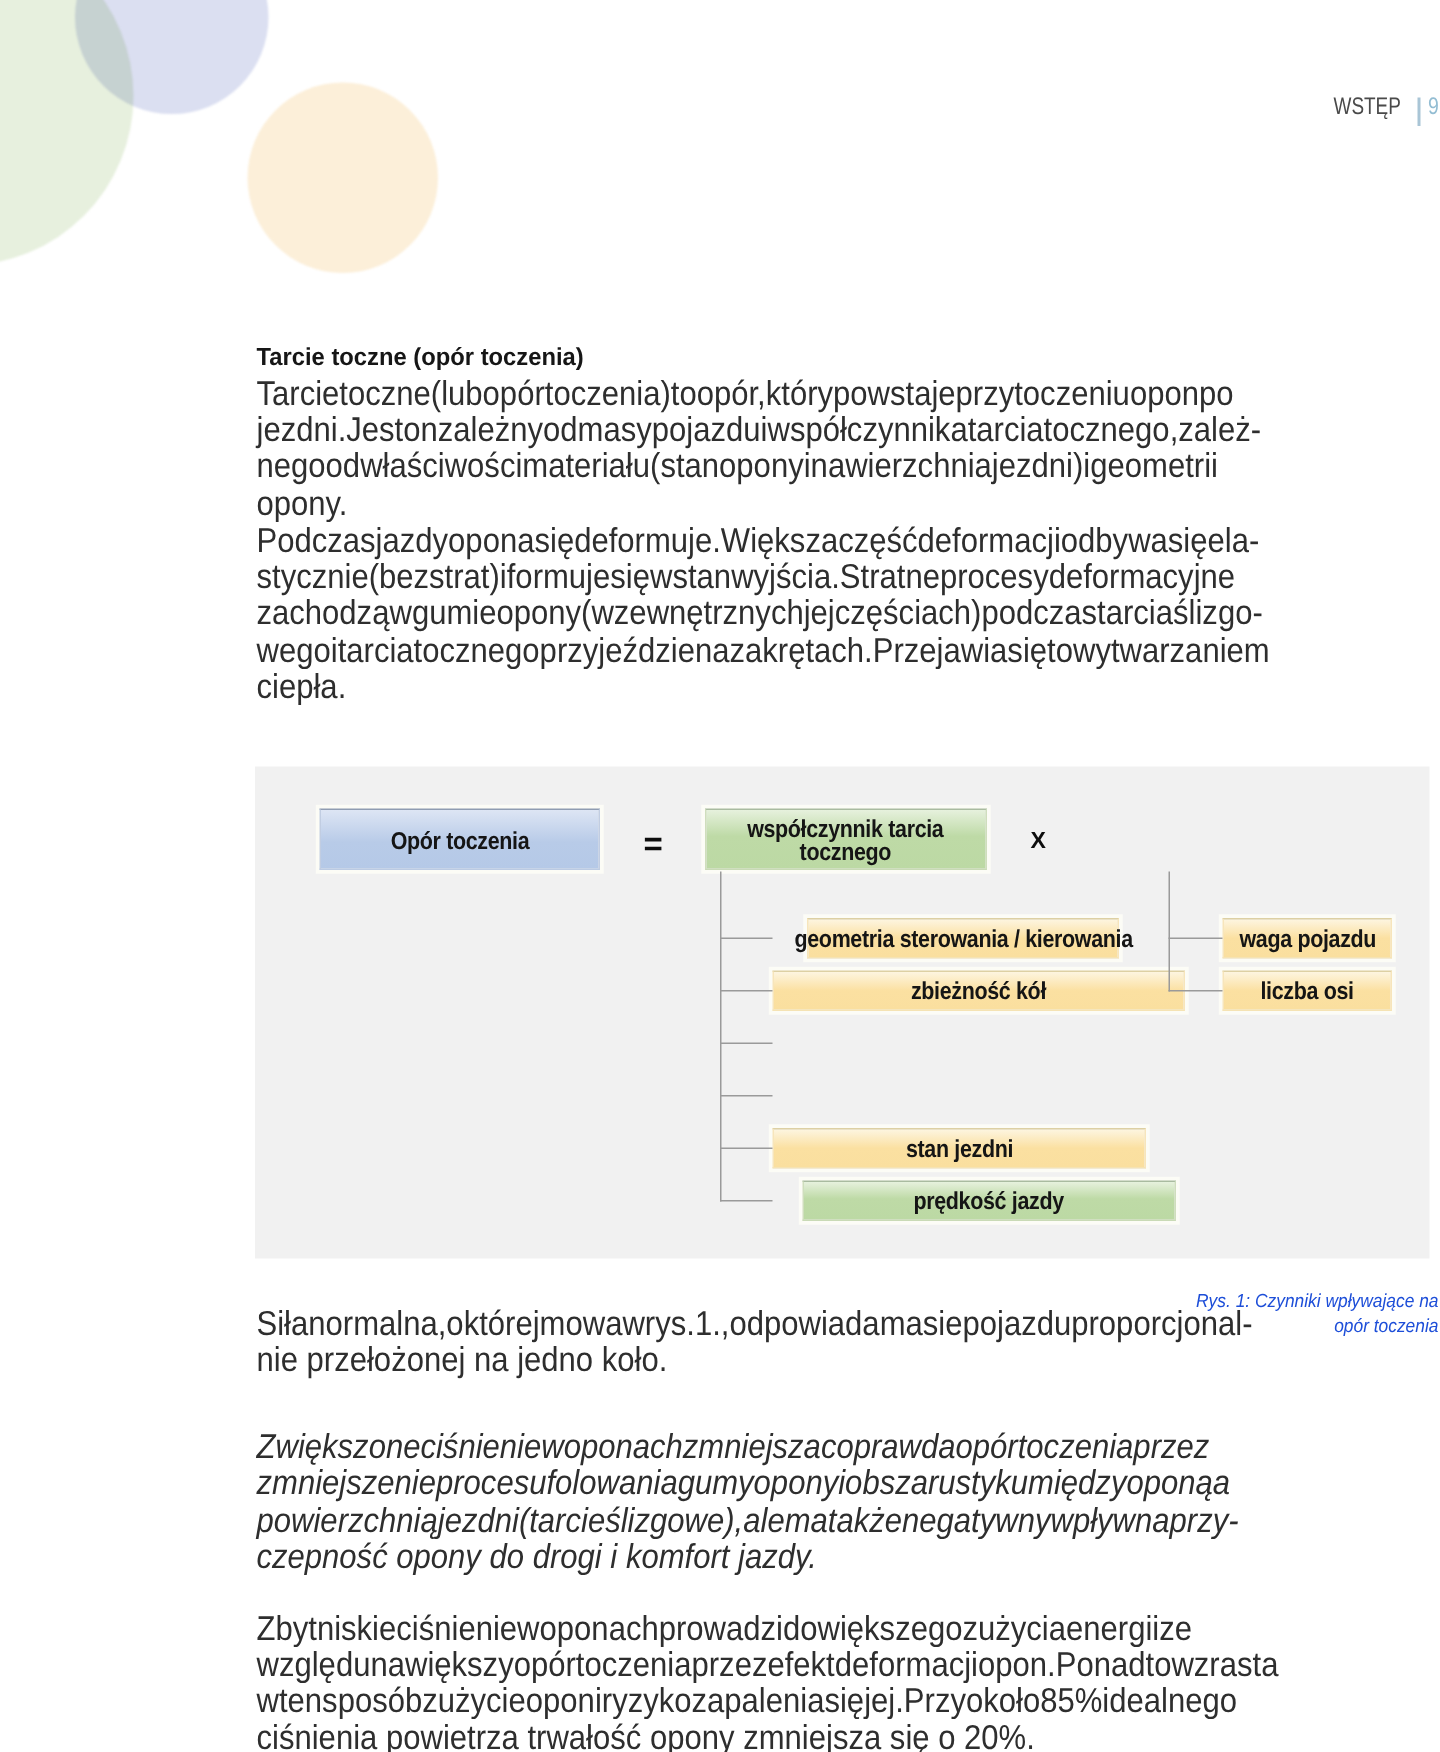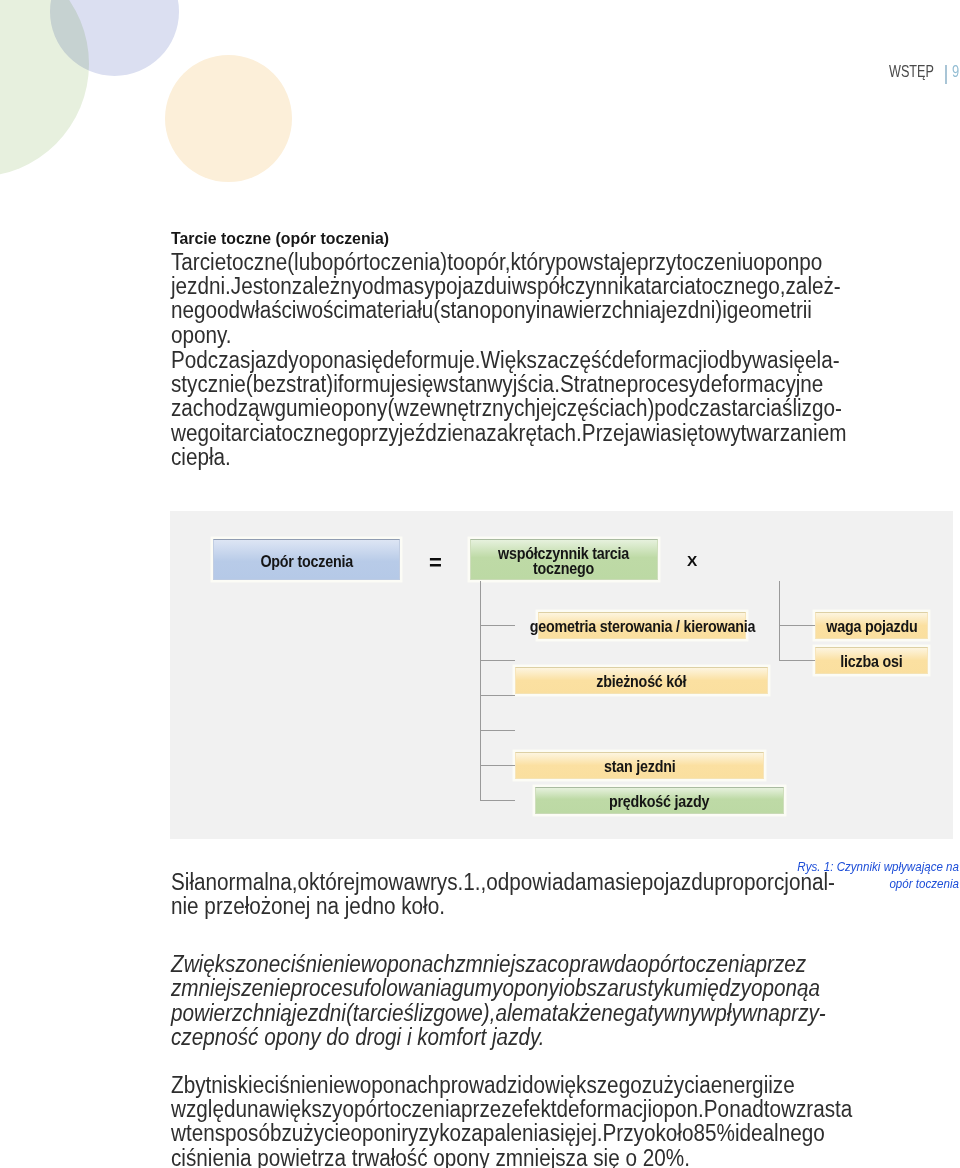--- a/index.html
+++ b/index.html
@@ -180,21 +180,21 @@
     <div class="nbox green" style="left: 300px; top: 28px; width: 188px; height: 41px;">
       <span>współczynnik tarcia
 tocznego</span>
     </div>
     <div class="op" style="left: 522.2px; top: 49.8px; transform: translate(-50%, -50%);">X</div>
     <div class="vline" style="left: 310px; top: 70px; height: 220px;"></div>
     <div class="nbox orange" style="left: 345px; top: 100.5px; width: 208px; height: 27px; margin-left: 23px;">
       <span>geometria sterowania / kierowania</span>
     </div>
     <div class="hline" style="left: 310px; top: 114px; width: 35px;"></div>
-    <div class="nbox orange" style="left: 345px; top: 135.5px; width: 253px; height: 27px; margin-top: 20px;">
+    <div class="nbox orange" style="left: 345px; top: 135.5px; width: 275px; height: 27px;">
       <span>zbieżność kół</span>
     </div>
     <div class="hline" style="left: 310px; top: 149px; width: 35px;"></div>
     <div class="hline" style="left: 310px; top: 184px; width: 35px;"></div>
     <div class="hline" style="left: 310px; top: 219px; width: 35px;"></div>
     <div class="nbox orange" style="left: 345px; top: 240.5px; width: 249px; height: 27px;">
       <span>stan jezdni</span>
     </div>
     <div class="hline" style="left: 310px; top: 254px; width: 35px;"></div>
     <div class="nbox green" style="left: 345px; top: 275.5px; width: 249px; height: 27px; margin-left: 20px;">

